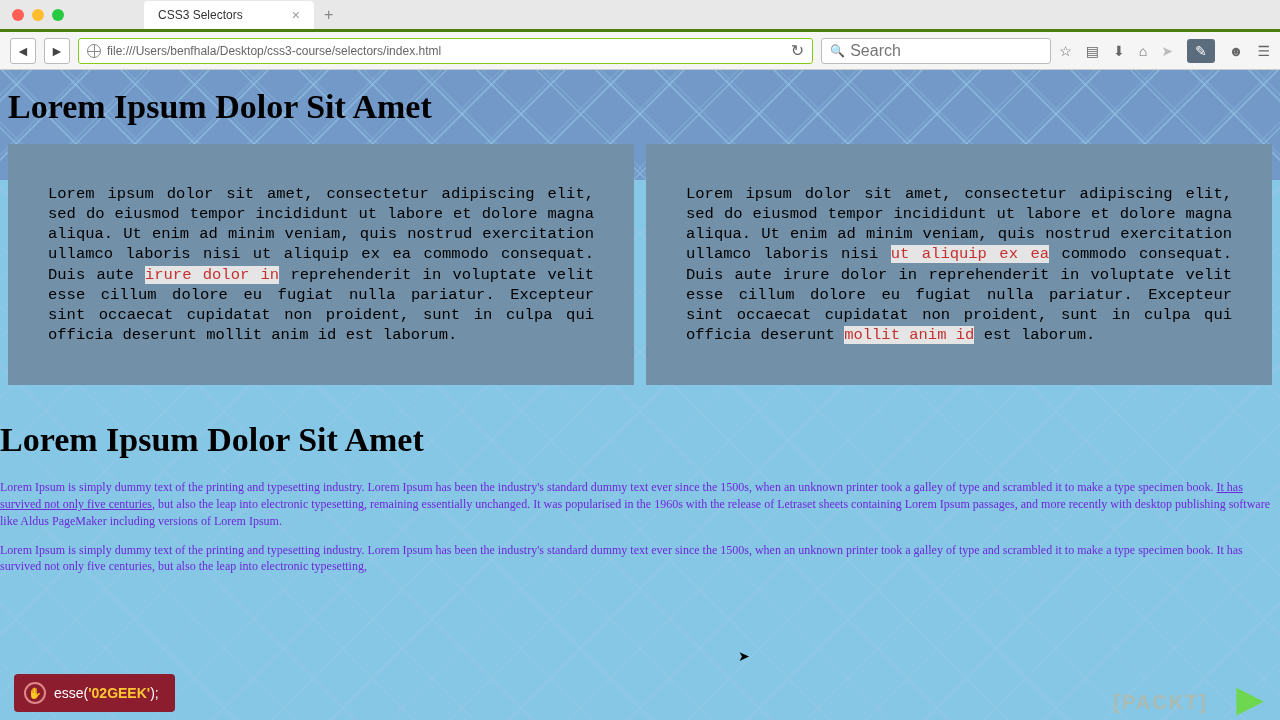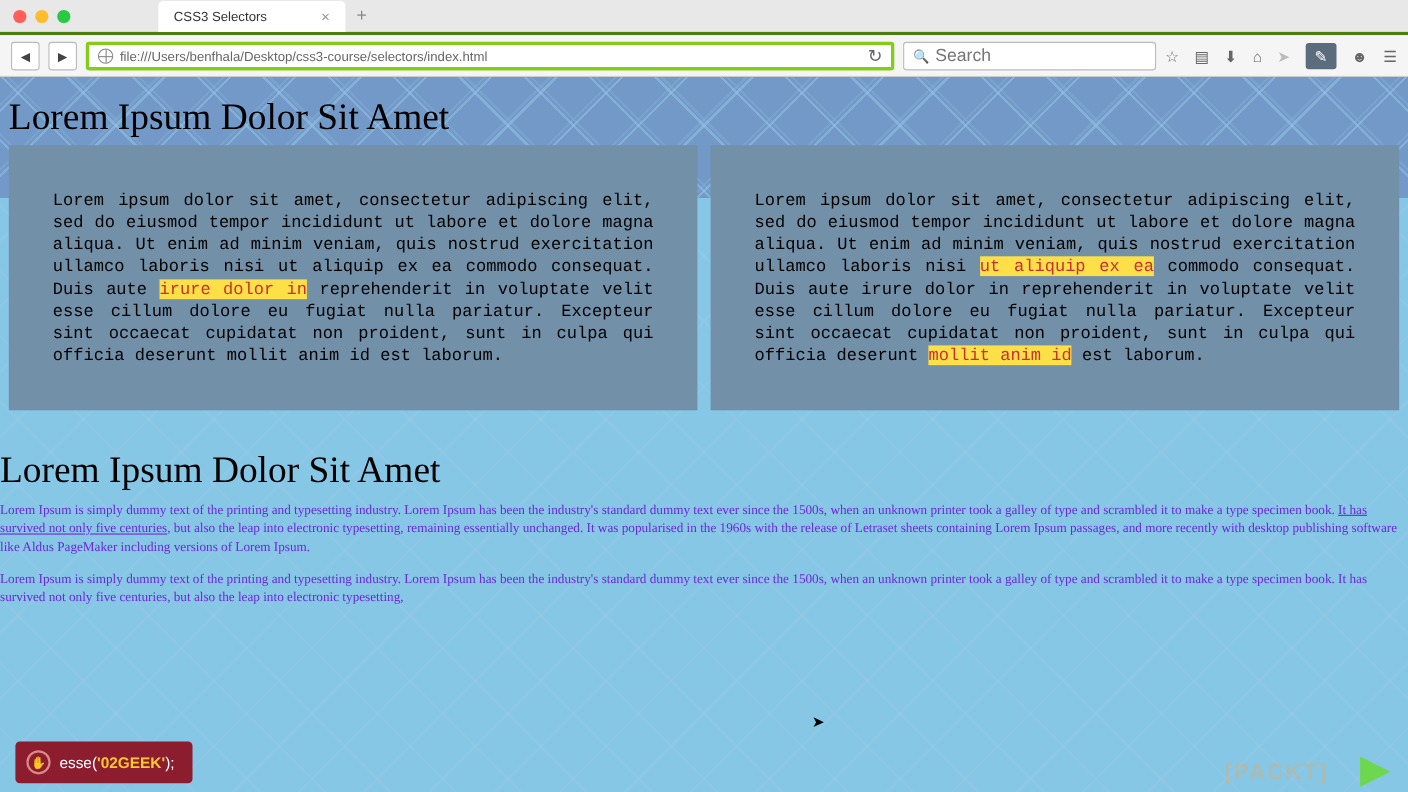--- a/index.html
+++ b/index.html
@@ -12,21 +12,21 @@
     .tl-close { background: #ff5f57; }
     .tl-min { background: #ffbd2e; }
     .tl-max { background: #28ca42; }
     .tab { margin-left: 80px; background: #fff; padding: 6px 14px; border-radius: 4px 4px 0 0; font-size: 12px; color: #333; display: flex; align-items: center; gap: 10px; min-width: 170px; justify-content: space-between; }
     .tab-close { color: #999; font-size: 14px; cursor: pointer; }
     .tab-plus { margin-left: 10px; color: #888; font-size: 16px; cursor: pointer; }
     
     
     .toolbar { background: #f5f5f5; height: 38px; display: flex; align-items: center; padding: 0 10px; gap: 8px; border-bottom: 1px solid #ccc; }
     .nav-btn { width: 26px; height: 26px; border: 1px solid #bbb; border-radius: 3px; background: #fff; display: flex; align-items: center; justify-content: center; cursor: pointer; font-size: 14px; color: #444; }
-    .url-bar { flex: 1; display: flex; align-items: center; background: #fff; border: 3px solid #84cc16; border-radius: 3px; height: 26px; padding: 0 8px; }
+    .url-bar { flex: 1; display: flex; align-items: center; background: #fff; border: 1px solid #84cc16; border-radius: 3px; height: 26px; padding: 0 8px; }
     .globe-icon { width: 14px; height: 14px; border: 1px solid #888; border-radius: 50%; margin-right: 6px; position: relative; }
     .globe-icon::before { content:''; position:absolute; top:0; bottom:0; left:50%; width:1px; background:#888; }
     .globe-icon::after { content:''; position:absolute; left:0; right:0; top:50%; height:1px; background:#888; }
     .url-text { font-size: 12px; color: #666; }
     .reload-icon { margin-left: auto; color: #666; cursor: pointer; }
     .search-bar { width: 230px; display: flex; align-items: center; background: #fff; border: 1px solid #bbb; border-radius: 3px; height: 26px; padding: 0 8px; }
     .search-icon { color: #888; margin-right: 5px; font-size: 12px; }
     .search-input { border:none; outline:none; font-size:16px; flex:1; color:#888; background:transparent; }
     .toolbar-icons { display: flex; gap: 14px; align-items: center; color: #666; }
     .toolbar-icons > * { cursor: pointer; font-size: 14px; }
@@ -35,26 +35,26 @@
     
     .viewport { height: 650px; overflow: hidden; position: relative; background: #87c7e6; }
     .bg-pattern { position:absolute; inset:0; background-image: 
       repeating-linear-gradient(45deg, transparent, transparent 40px, rgba(150,200,230,0.5) 40px, rgba(150,200,230,0.5) 42px),
       repeating-linear-gradient(-45deg, transparent, transparent 40px, rgba(150,200,230,0.5) 40px, rgba(150,200,230,0.5) 42px);
     }
     .top-band { position:absolute; top:0; left:0; right:0; height:110px; background: #7299c8; }
     .top-band .bg-pattern { opacity:0.4; }
     
     .content { position: relative; padding: 0; }
-    h1 { font-family: Georgia, 'Times New Roman', serif; font-size: 34px; font-weight: normal; color: #000; padding: 18px 8px 6px 8px; }
+    h1 { font-family: Georgia, 'Times New Roman', serif; font-size: 34px; font-weight: bold; color: #000; padding: 18px 8px 18px 8px; }
     
     .columns { display: flex; gap: 12px; padding: 0 8px; border-radius: 25px; }
     .box { flex: 1; background: #7290a8; padding: 40px; }
     .box p { font-family: 'Courier New', monospace; font-size: 15.5px; line-height: 1.3; text-align: justify; color: #000; }
-    .hl { background: #fde047; color: #c73030; margin-top: 12px; }
+    .hl { background: #e5e5e5; color: #c73030; margin-top: 12px; }
     
     .lower { padding: 18px 0 0 0; }
     .lower h1 { padding-left: 0; }
     .body-text { font-family: Georgia, serif; font-size: 12px; line-height: 1.4; color: #6d28d9; padding: 2px 6px 10px 0; }
     .underline { text-decoration: underline; }
     
     
     .playbar { position: absolute; bottom: 8px; left: 14px; background: #8b1d2e; color: #fff; padding: 8px 16px 8px 10px; display: flex; align-items: center; gap: 8px; border-radius: 4px; font-size: 14px; }
     .play-logo { width:22px; height:22px; border:2px solid #d88; border-radius:50%; display:flex; align-items:center; justify-content:center; font-size:11px; }
     .code-str { color: #ffc835; font-weight: bold; }

